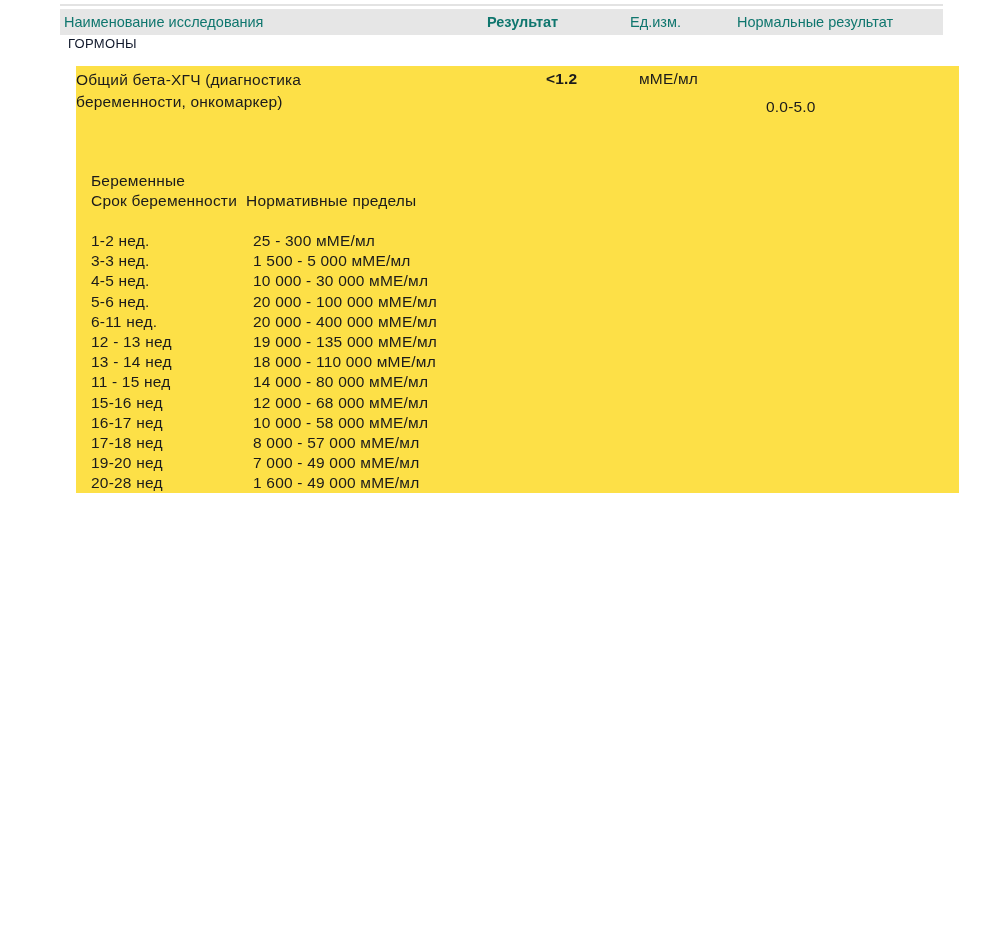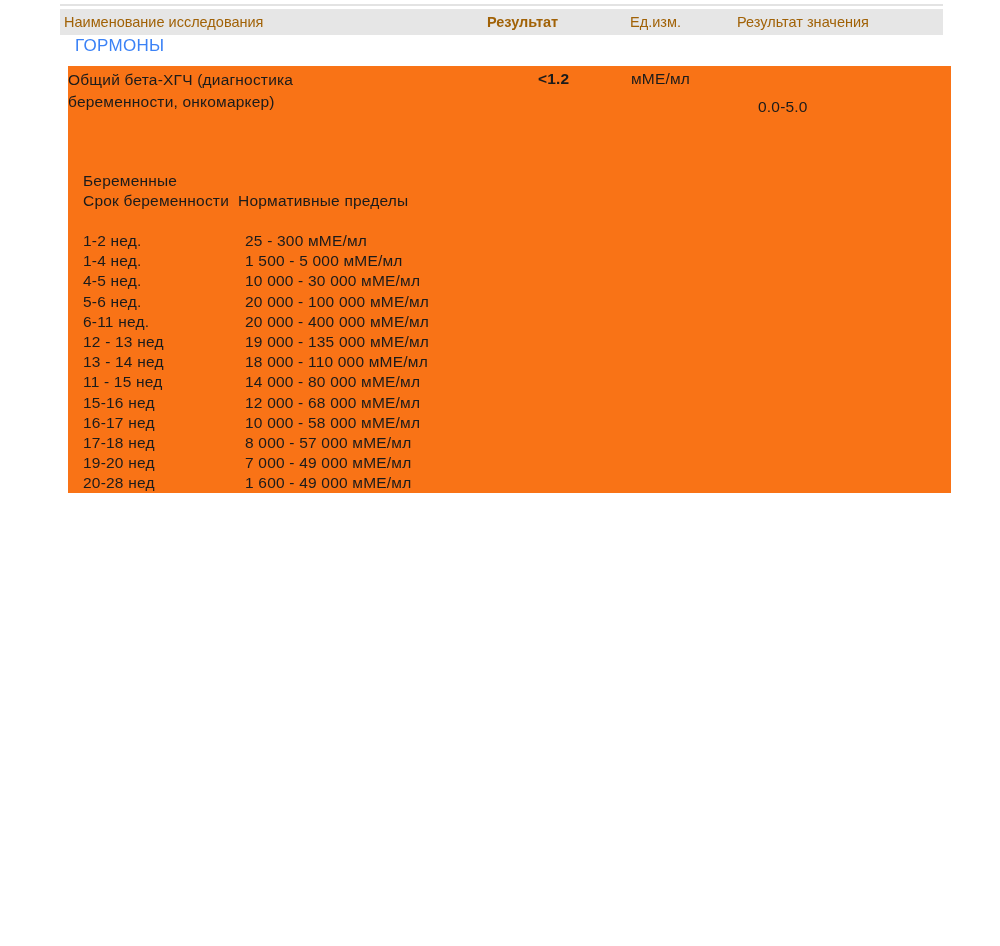--- a/index.html
+++ b/index.html
@@ -38,44 +38,44 @@
     width: 100%;
     height: 26px;
     background: #e6e6e6;
     font-size: 14.5px;
   }
   .th {
     position: absolute;
     top: 0;
     line-height: 26px;
     white-space: nowrap;
-    color: #a16207;
+    color: #0f766e;
   }
   .th-name   { left: 4px; }
   .th-result { left: 427px; font-weight: bold; }
   .th-unit   { left: 570px; }
   .th-normal { left: 677px; }
   
   .section-title {
     position: absolute;
     top: 36px;
-    left: 15px;
-    font-size: 17px;
+    left: 8px;
+    font-size: 13px;
     letter-spacing: 0.3px;
-    color: #3b82f6;
+    color: #0f172a;
     white-space: nowrap;
   }
   
   .result-block {
     position: absolute;
     top: 66px;
-    left: 8px;
+    left: 16px;
     width: 100%;
     height: 427px;
-    background: #f97316;
+    background: #fde047;
     font-size: 15.5px;
     letter-spacing: 0.2px;
   }
   .analyte-name {
     position: absolute;
     top: 3px;
     left: 0;
     line-height: 22px;
     white-space: nowrap;
   }
@@ -143,21 +143,21 @@
 <body>
 
 <div class="doc">
 
   <div class="top-hairline"></div>
 
   <div class="thead">
     <span class="th th-name">Наименование исследования</span>
     <span class="th th-result">Результат</span>
     <span class="th th-unit">Ед.изм.</span>
-    <span class="th th-normal">Результат значения</span>
+    <span class="th th-normal">Нормальные результат</span>
   </div>
 
   <div class="section-title">ГОРМОНЫ</div>
 
   <div class="result-block">
 
     <div class="analyte-name">
       <span>Общий бета-ХГЧ (диагностика</span>
       <span>беременности, онкомаркер)</span>
     </div>
@@ -170,21 +170,21 @@
     <div class="group-title">Беременные</div>
 
     <div class="columns-line">Срок беременности  Нормативные пределы</div>
 
     <div class="rows">
         <div class="week-row">
           <span class="week-term">1-2 нед.</span>
           <span class="week-range">25 - 300 мМЕ/мл</span>
         </div>
         <div class="week-row">
-          <span class="week-term">1-4 нед.</span>
+          <span class="week-term">3-3 нед.</span>
           <span class="week-range">1 500 - 5 000 мМЕ/мл</span>
         </div>
         <div class="week-row">
           <span class="week-term">4-5 нед.</span>
           <span class="week-range">10 000 - 30 000 мМЕ/мл</span>
         </div>
         <div class="week-row">
           <span class="week-term">5-6 нед.</span>
           <span class="week-range">20 000 - 100 000 мМЕ/мл</span>
         </div>

